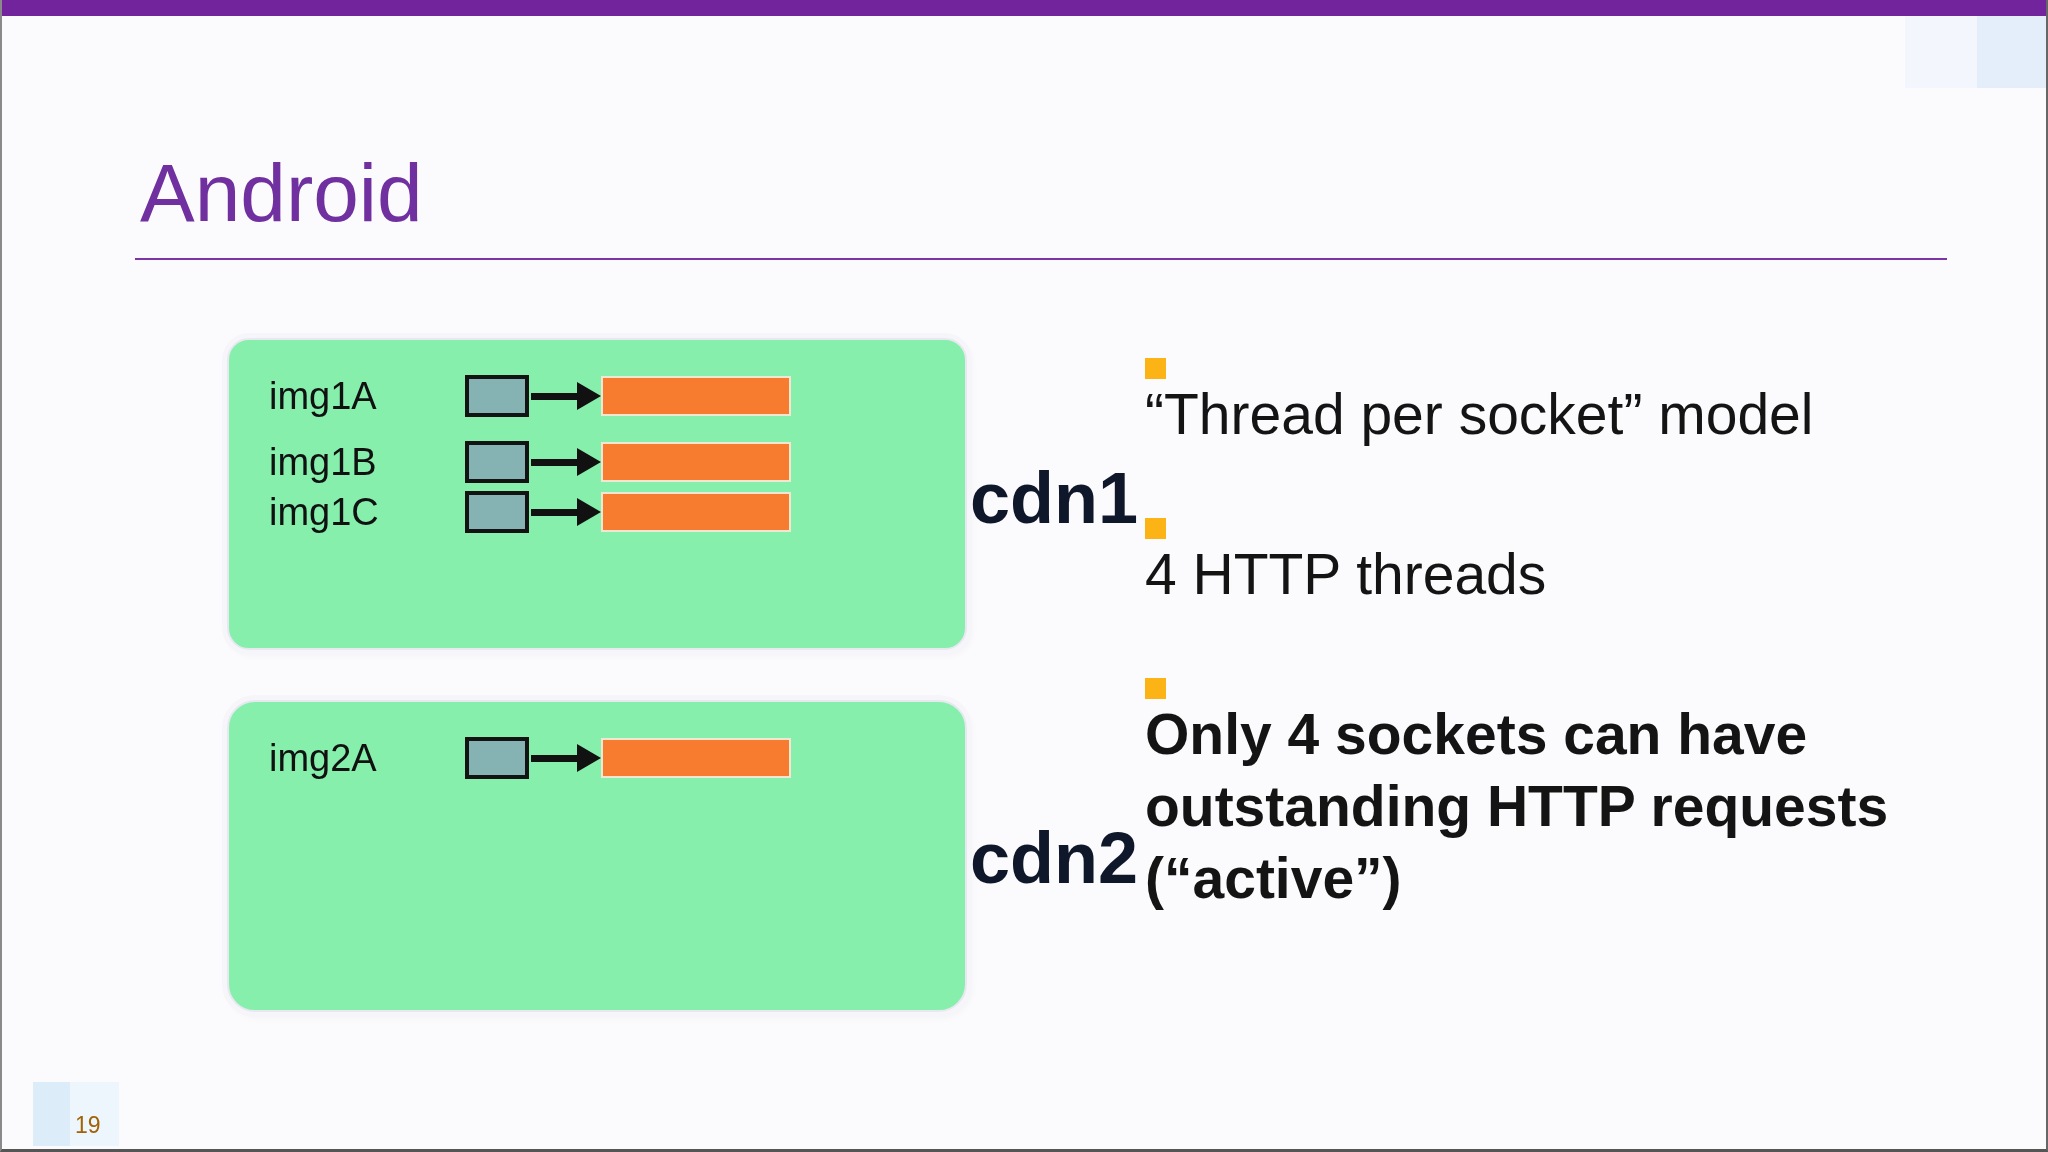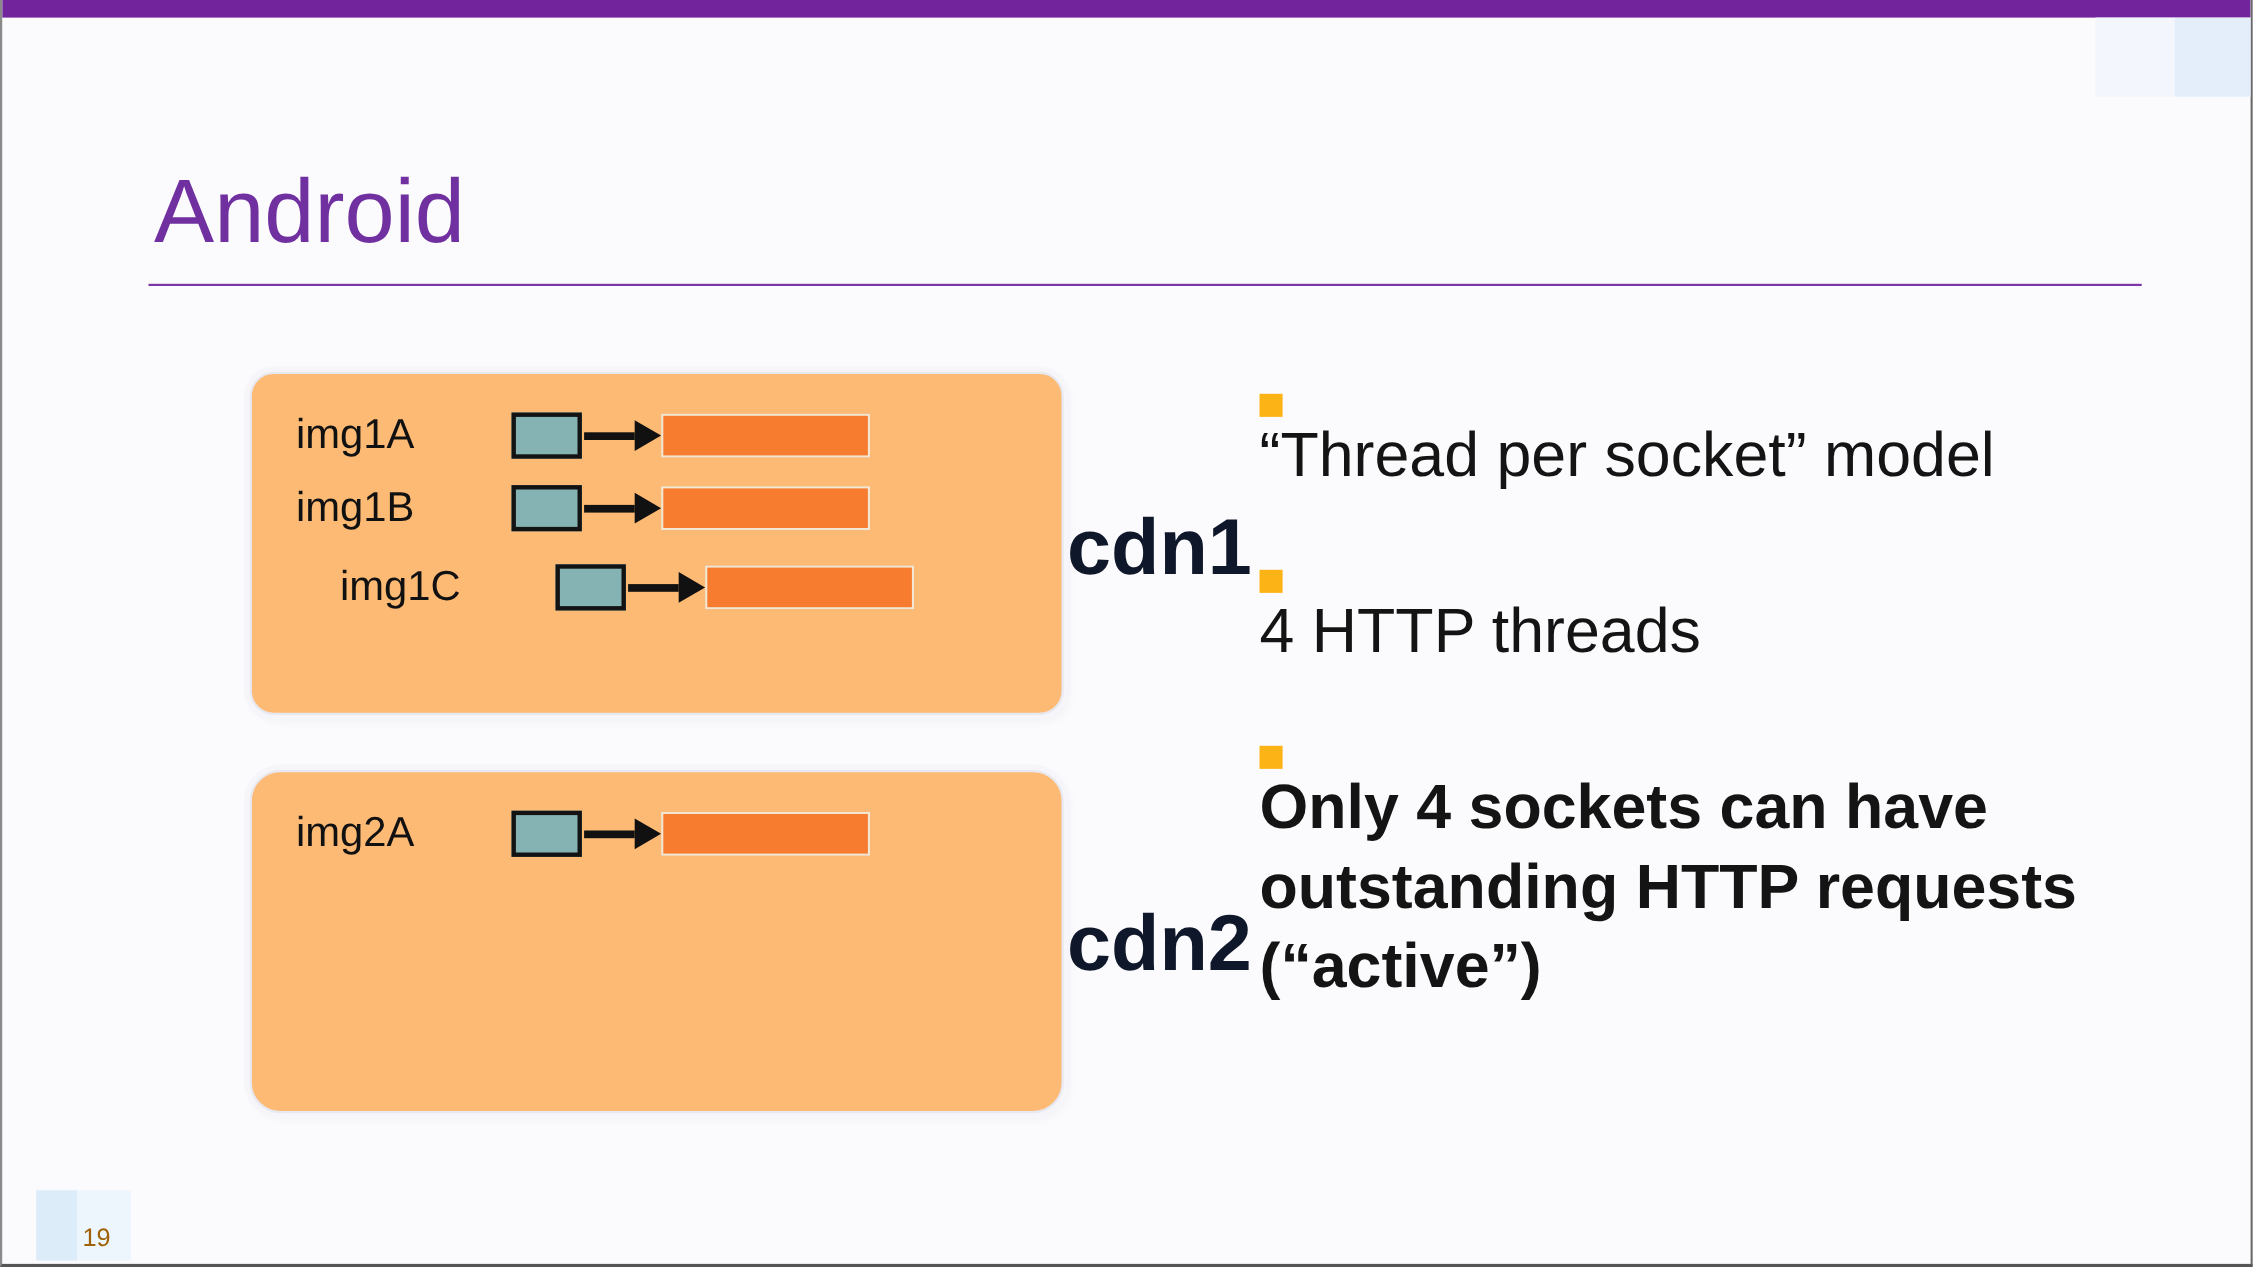--- a/index.html
+++ b/index.html
@@ -37,32 +37,32 @@
     line-height: 1.15; margin: 0; letter-spacing: 0;
   }
   .title-underline {
     position: absolute; left: 133px; top: 258px; width: 1812px; height: 2px;
     background: #7b35a6;
   }
 
   
   .group-box {
     position: absolute; left: 225px; width: 740px; height: 312px;
-    background: #fdba74;
+    background: #86efac;
     border: 2px solid #e8e8f0;
     border-radius: 22px;
     box-shadow: 0 0 0 5px #f6f6fa, 3px 4px 10px rgba(0,0,0,0.05);
   }
   .box-cdn1 { top: 338px; }
   .box-cdn2 { top: 700px; border-radius: 28px; }
 
   .row { position: absolute; left: 0; width: 100%; height: 52px; }
   .row-0 { top: 30px; }
   .row-1 { top: 96px; padding-left: 16px; }
-  .row-2 { top: 168px; margin-left: 40px; }
+  .row-2 { top: 146px; }
 
   .img-label {
     position: absolute; left: 40px; top: 50%; transform: translateY(-50%);
     font-size: 38px; color: #111;
   }
   .socket {
     position: absolute; left: 236px; top: 50%; transform: translateY(-50%);
     width: 64px; height: 42px;
     background: #85b2b3; border: 4px solid #131313;
   }

